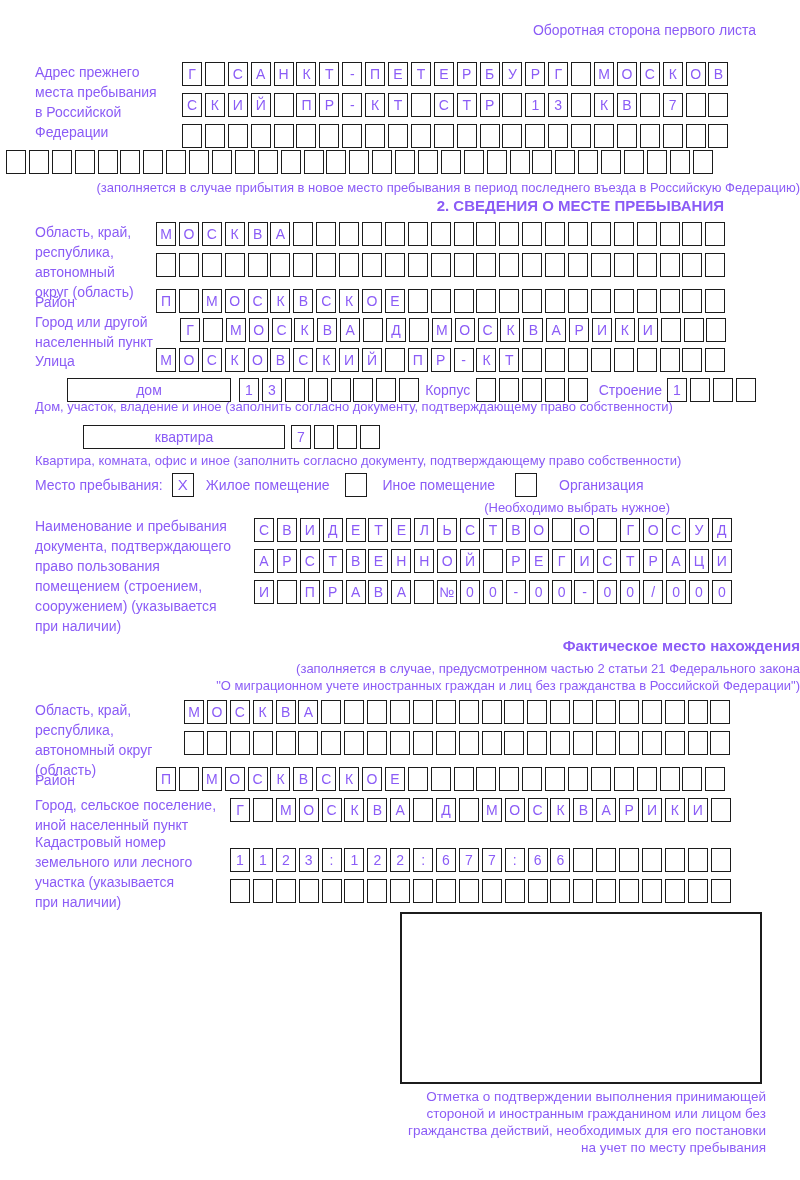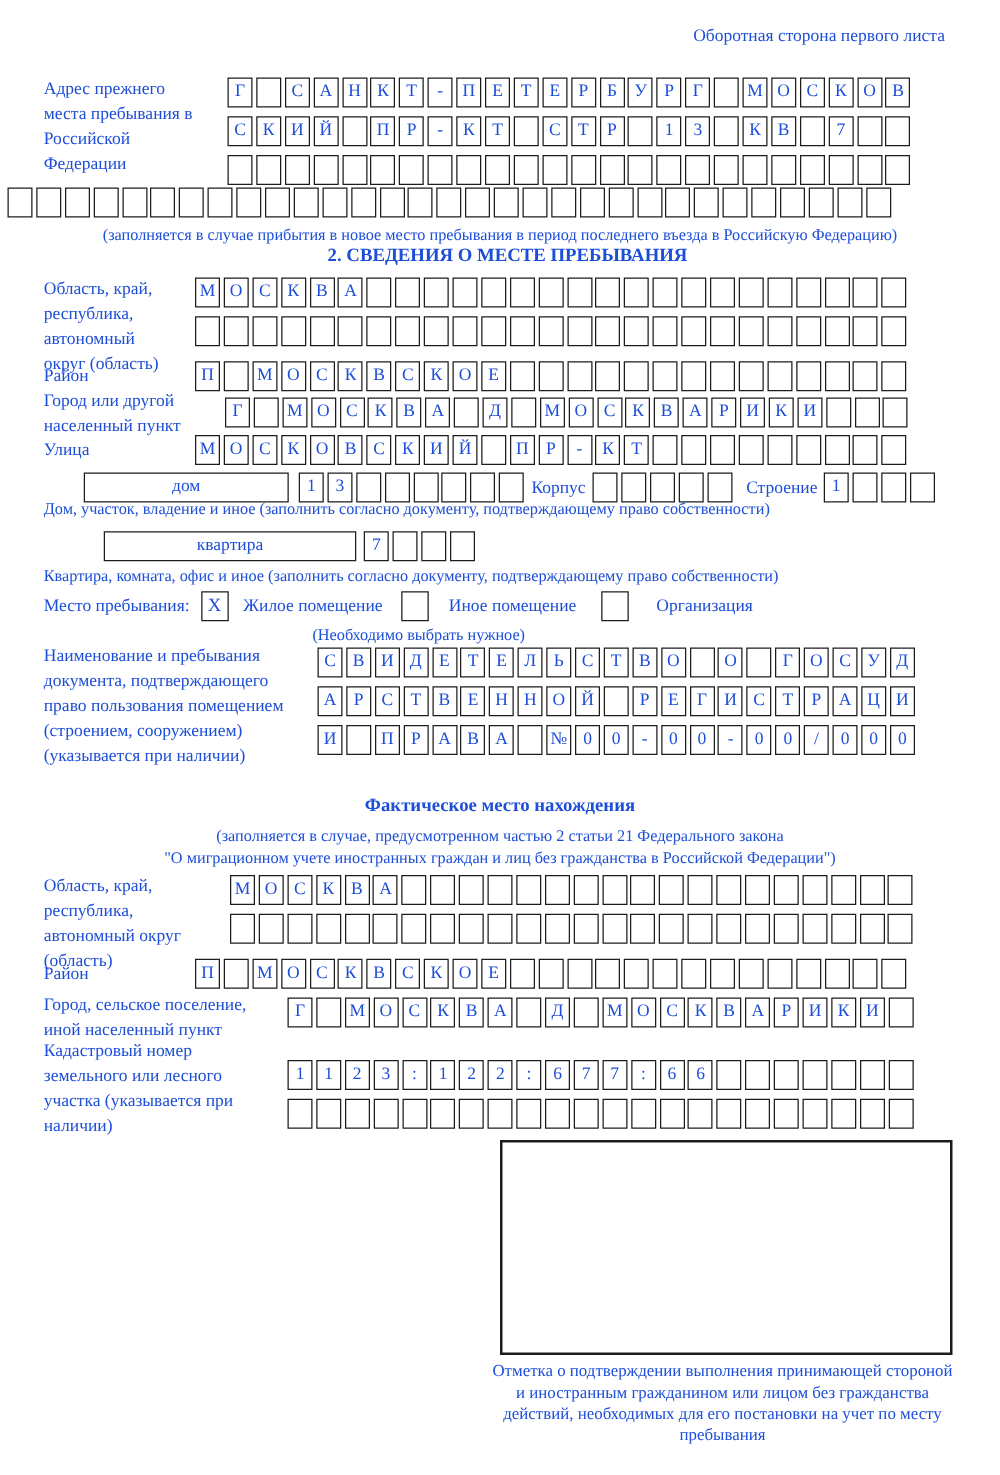--- a/index.html
+++ b/index.html
@@ -1,22 +1,22 @@
 <!DOCTYPE html>
 <html><head>
 <meta charset="utf-8">
 <style>
   html,body{margin:0;padding:0;background:#fff;}
   #page{position:relative;width:800px;height:1180px;background:#fff;
-        font-family:Liberation Serif, serif;color:#1d4ed8;overflow:hidden;}
+        font-family:Liberation Sans, sans-serif;color:#8b5cf6;overflow:hidden;}
   .abs{position:absolute;}
   .lbl{font-size:14px;line-height:20px;}
   .cap{font-size:13px;line-height:15px;}
   .bold{font-weight:bold;}
-  .center{text-align:center;}
+  .center{text-align:right;}
   .cellrow{white-space:nowrap;height:26px;}
   .cell{display:inline-block;width:18px;height:22px;border:1.6px solid #1c1c1c;
         margin-right:2.9px;text-align:center;font-size:14px;line-height:22px;
         vertical-align:top;background:#fff;}
   .wbox{display:inline-block;height:22px;border:1.6px solid #1c1c1c;text-align:center;
         font-size:14px;line-height:22px;vertical-align:top;margin-left:34px;}
   .chk{display:inline-block;width:20px;height:22px;border:1.6px solid #1c1c1c;
        text-align:center;font-size:15px;line-height:22px;vertical-align:top;}
   .inlbl{display:inline-block;font-size:14px;line-height:25px;vertical-align:top;}
   .bigbox{border:2px solid #1c1c1c;background:#fff;}
@@ -28,21 +28,21 @@
 
   <div class="abs lbl" style="left:0;top:20px;width:756px;text-align:right;">Оборотная сторона первого листа</div>
 
   <div class="abs lbl" style="left:35px;top:62px;width:122px;">Адрес прежнего места пребывания в Российской Федерации</div>
   <div class="abs cellrow" style="left:182px;top:62px;"><span class="cell">Г</span><span class="cell"></span><span class="cell">С</span><span class="cell">А</span><span class="cell">Н</span><span class="cell">К</span><span class="cell">Т</span><span class="cell">-</span><span class="cell">П</span><span class="cell">Е</span><span class="cell">Т</span><span class="cell">Е</span><span class="cell">Р</span><span class="cell">Б</span><span class="cell">У</span><span class="cell">Р</span><span class="cell">Г</span><span class="cell"></span><span class="cell">М</span><span class="cell">О</span><span class="cell">С</span><span class="cell">К</span><span class="cell">О</span><span class="cell">В</span></div>
   <div class="abs cellrow" style="left:182px;top:93px;"><span class="cell">С</span><span class="cell">К</span><span class="cell">И</span><span class="cell">Й</span><span class="cell"></span><span class="cell">П</span><span class="cell">Р</span><span class="cell">-</span><span class="cell">К</span><span class="cell">Т</span><span class="cell"></span><span class="cell">С</span><span class="cell">Т</span><span class="cell">Р</span><span class="cell"></span><span class="cell">1</span><span class="cell">3</span><span class="cell"></span><span class="cell">К</span><span class="cell">В</span><span class="cell"></span><span class="cell">7</span><span class="cell"></span><span class="cell"></span></div>
   <div class="abs cellrow" style="left:182px;top:124px;"><span class="cell"></span><span class="cell"></span><span class="cell"></span><span class="cell"></span><span class="cell"></span><span class="cell"></span><span class="cell"></span><span class="cell"></span><span class="cell"></span><span class="cell"></span><span class="cell"></span><span class="cell"></span><span class="cell"></span><span class="cell"></span><span class="cell"></span><span class="cell"></span><span class="cell"></span><span class="cell"></span><span class="cell"></span><span class="cell"></span><span class="cell"></span><span class="cell"></span><span class="cell"></span><span class="cell"></span></div>
   <div class="abs cellrow" style="left:6px;top:150px;"><span class="cell"></span><span class="cell"></span><span class="cell"></span><span class="cell"></span><span class="cell"></span><span class="cell"></span><span class="cell"></span><span class="cell"></span><span class="cell"></span><span class="cell"></span><span class="cell"></span><span class="cell"></span><span class="cell"></span><span class="cell"></span><span class="cell"></span><span class="cell"></span><span class="cell"></span><span class="cell"></span><span class="cell"></span><span class="cell"></span><span class="cell"></span><span class="cell"></span><span class="cell"></span><span class="cell"></span><span class="cell"></span><span class="cell"></span><span class="cell"></span><span class="cell"></span><span class="cell"></span><span class="cell"></span><span class="cell"></span></div>
   <div class="abs cap center" style="left:0;top:180px;width:800px;">(заполняется в случае прибытия в новое место пребывания в период последнего въезда в Российскую Федерацию)</div>
 
-  <div class="abs bold center" style="left:0;top:197px;width:724px;font-size:15px;padding-left:44px;">2. СВЕДЕНИЯ О МЕСТЕ ПРЕБЫВАНИЯ</div>
+  <div class="abs bold center" style="left:0;top:197px;width:724px;font-size:15px;">2. СВЕДЕНИЯ О МЕСТЕ ПРЕБЫВАНИЯ</div>
 
   <div class="abs lbl" style="left:35px;top:222px;width:106px;">Область, край, республика, автономный округ (область)</div>
   <div class="abs cellrow" style="left:156px;top:222px;"><span class="cell">М</span><span class="cell">О</span><span class="cell">С</span><span class="cell">К</span><span class="cell">В</span><span class="cell">А</span><span class="cell"></span><span class="cell"></span><span class="cell"></span><span class="cell"></span><span class="cell"></span><span class="cell"></span><span class="cell"></span><span class="cell"></span><span class="cell"></span><span class="cell"></span><span class="cell"></span><span class="cell"></span><span class="cell"></span><span class="cell"></span><span class="cell"></span><span class="cell"></span><span class="cell"></span><span class="cell"></span><span class="cell"></span></div>
   <div class="abs cellrow" style="left:156px;top:253px;"><span class="cell"></span><span class="cell"></span><span class="cell"></span><span class="cell"></span><span class="cell"></span><span class="cell"></span><span class="cell"></span><span class="cell"></span><span class="cell"></span><span class="cell"></span><span class="cell"></span><span class="cell"></span><span class="cell"></span><span class="cell"></span><span class="cell"></span><span class="cell"></span><span class="cell"></span><span class="cell"></span><span class="cell"></span><span class="cell"></span><span class="cell"></span><span class="cell"></span><span class="cell"></span><span class="cell"></span><span class="cell"></span></div>
 
   <div class="abs lbl" style="left:35px;top:292px;">Район</div>
   <div class="abs cellrow" style="left:156px;top:289px;"><span class="cell">П</span><span class="cell"></span><span class="cell">М</span><span class="cell">О</span><span class="cell">С</span><span class="cell">К</span><span class="cell">В</span><span class="cell">С</span><span class="cell">К</span><span class="cell">О</span><span class="cell">Е</span><span class="cell"></span><span class="cell"></span><span class="cell"></span><span class="cell"></span><span class="cell"></span><span class="cell"></span><span class="cell"></span><span class="cell"></span><span class="cell"></span><span class="cell"></span><span class="cell"></span><span class="cell"></span><span class="cell"></span><span class="cell"></span></div>
 
   <div class="abs lbl" style="left:35px;top:312px;width:125px;">Город или другой населенный пункт</div>
   <div class="abs cellrow" style="left:180px;top:318px;"><span class="cell">Г</span><span class="cell"></span><span class="cell">М</span><span class="cell">О</span><span class="cell">С</span><span class="cell">К</span><span class="cell">В</span><span class="cell">А</span><span class="cell"></span><span class="cell">Д</span><span class="cell"></span><span class="cell">М</span><span class="cell">О</span><span class="cell">С</span><span class="cell">К</span><span class="cell">В</span><span class="cell">А</span><span class="cell">Р</span><span class="cell">И</span><span class="cell">К</span><span class="cell">И</span><span class="cell"></span><span class="cell"></span><span class="cell"></span></div>

